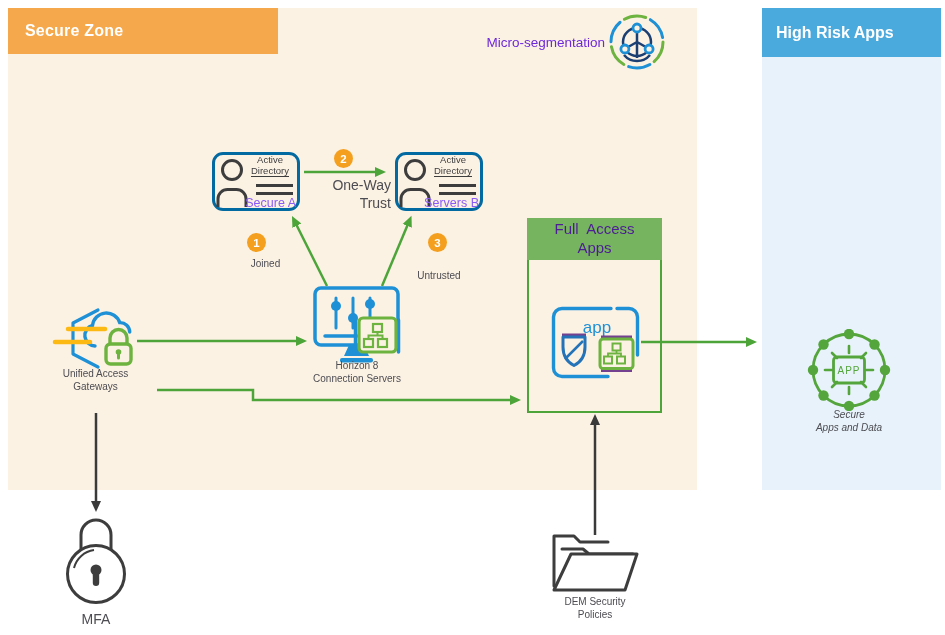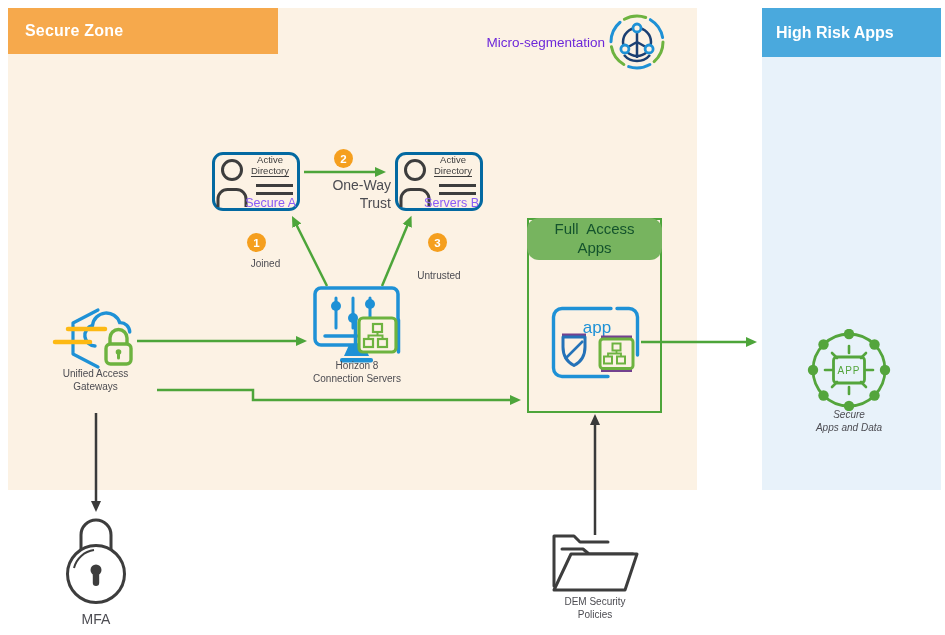--- a/index.html
+++ b/index.html
@@ -34,23 +34,23 @@
   .ad-card .inner{position:relative;width:100%;height:100%;}
   .ad-brand{position:absolute;right:1px;top:0;width:52px;text-align:center;
     font-size:9.5px;line-height:1.12;color:#3D3D3D;}
   .ad-brand .u{display:inline-block;border-bottom:1.5px solid #3D3D3D;}
   .ad-bar{position:absolute;right:4px;width:37px;height:2.5px;background:#3D3D3D;}
   .ad-name{position:absolute;right:1px;bottom:-2px;font-size:12.5px;color:#8b5cf6;}
   
   .fa-box{left:527px;top:218px;width:135px;height:195px;border:2px solid #4DA53A;
     box-sizing:border-box;background:transparent;}
   .fa-header{position:absolute;left:-2px;top:-2px;width:135px;height:42px;
-    background:#77B45F;color:#14532d;font-size:15px;line-height:1.25;
+    background:#77B45F;color:#4c1d95;font-size:15px;line-height:1.25;
     display:flex;align-items:center;justify-content:center;text-align:center;
-    white-space:pre-wrap;border-radius:12px;}
+    white-space:pre-wrap;}
   svg{display:block;}
   .overlay{left:0;top:0;pointer-events:none;}
 </style>
 </head>
 <body>
 
 <div class="abs zone-panel"></div>
 <div class="abs zone-header">
   <span>Secure Zone</span>
 </div>

